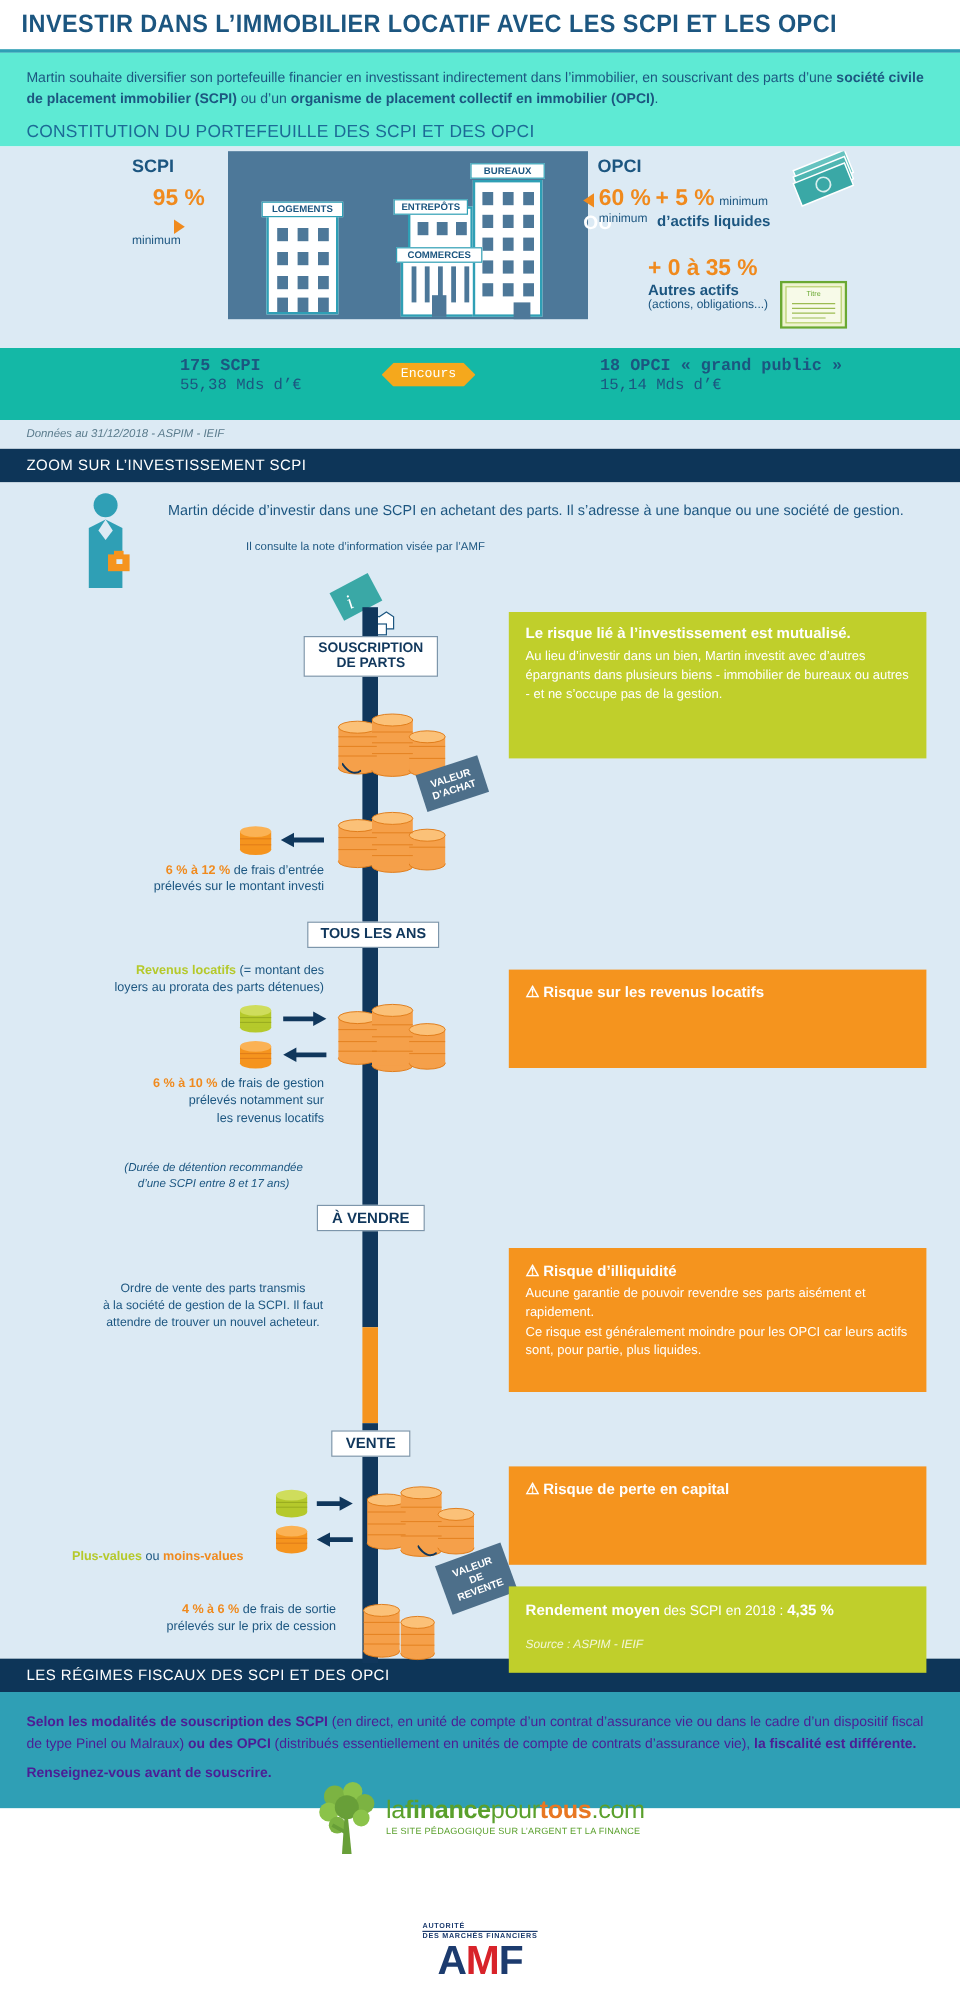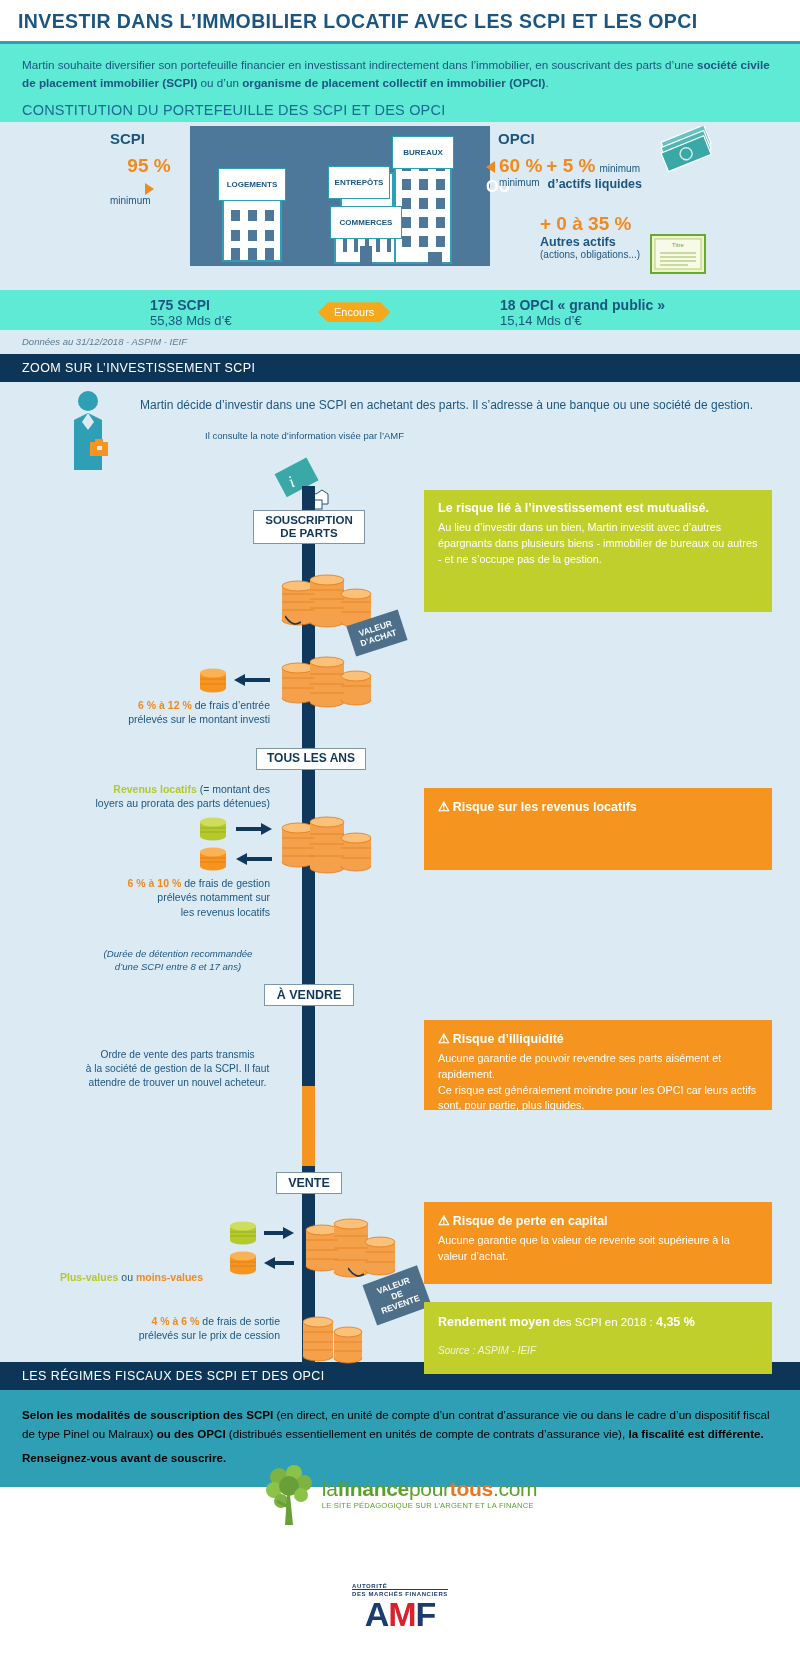--- a/index.html
+++ b/index.html
@@ -42,21 +42,21 @@
     background:#4d7899;
   }
   .ou {
     position:absolute; left:296px; top:52px; color:#fff;
     font-size:16px; font-weight:bold;
   }
   .bl { position:absolute; background:#fff; border:2px solid #2f9fb5; }
   .lbl {
     position:absolute; background:#fff; border:1.5px solid #2f9fb5;
     color:#1c5680; font-size:8px; font-weight:bold; text-align:center;
-    padding:11px 3px; white-space:nowrap; z-index:5;
+    padding:1px 3px; white-space:nowrap; z-index:5;
   }
   .win { position:absolute; background:#4d7899; }
 
   .scpi-side { position:absolute; left:110px; top:8px; width:78px; }
   .opci-side { position:absolute; left:498px; top:8px; width:210px; }
   .side-title { color:#1c5680; font-size:15px; font-weight:bold; }
   .pct-big { color:#f08a1d; font-size:19px; font-weight:bold; }
   .pct-small { color:#1c5680; font-size:10px; }
   .pct-line2 { color:#1c5680; font-size:12.5px; font-weight:bold; }
   .tri-right {
@@ -65,21 +65,21 @@
     display:inline-block;
   }
   .tri-left {
     width:0;height:0;border-top:6px solid transparent;
     border-bottom:6px solid transparent;border-right:9px solid #f08a1d;
     display:inline-block;
   }
 
   
   .stats-band {
-    background:#5eead4; height:40px; position:relative;
+    background:#14b8a6; height:60px; position:relative;font-family:Liberation Mono, monospace;
   }
   .stat { position:absolute; color:#1c5680; }
   .stat .ttl { font-size:14px; font-weight:bold; }
   .stat .val { font-size:13px; }
   .encours {
     position:absolute; left:318px; top:12px;
     background:#f5a81c; color:#fff; font-size:11px;
     padding:4px 16px; text-align:center;
     clip-path: polygon(0 50%, 10px 0, calc(100% - 10px) 0, 100% 50%, calc(100% - 10px) 100%, 10px 100%);
   }
@@ -137,21 +137,21 @@
   .risk-src { font-size:10px; font-style:italic; color:#f2f6d6; margin-top:16px;}
   .warn { font-size:13px; margin-right:3px; }
 
   .tag {
     position:absolute; background:#4d6f8a; color:#fff;
     font-size:8.5px; font-weight:bold; text-align:center;
     padding:6px 5px; line-height:1.2;
   }
 
   
-  .teal-band { background:#2f9fb5; padding:15px 22px 20px 22px; color:#000000; }
+  .teal-band { background:#2f9fb5; padding:15px 22px 20px 22px; color:#4c1d95; }
   .teal-band p { font-size:11.6px; line-height:1.65; }
   .teal-band b { font-weight:bold; }
 
   
   .footer {
     background:#fff; height:118px; display:flex;
     align-items:center; justify-content:center; gap:56px;flex-direction:column;
   }
   .lfp { display:flex; align-items:center; gap:7px; }
   .lfp-txt .l1 { font-size:21px; color:#5aa02c; letter-spacing:-0.3px; }
@@ -482,31 +482,30 @@
     </div>
 
     <div class="milestone" style="left:264px; top:602px; width:90px; font-size:12.5px;">À VENDRE</div>
 
     <div class="note-center" style="left:70px; top:666px; width:215px; font-style:normal; font-size:10.2px;">
       <span>Ordre de vente des parts transmis</span><br>
       <span>à la société de gestion de la SCPI. Il faut</span><br>
       <span>attendre de trouver un nouvel acheteur.</span>
     </div>
 
-    <div class="risk-box risk-orange" style="left:424px; top:638px; width:348px; height:90px;">
+    <div class="risk-box risk-orange" style="left:424px; top:638px; width:348px; height:120px;">
       <div class="risk-title"><span class="warn">⚠</span><span>Risque d’illiquidité</span></div>
       <div class="risk-body" style="white-space:pre-line;">Aucune garantie de pouvoir revendre ses parts aisément et rapidement.
 Ce risque est généralement moindre pour les OPCI car leurs actifs sont, pour partie, plus liquides.</div>
     </div>
 
     <div class="milestone" style="left:276px; top:790px; width:66px; font-size:12.5px;">VENTE</div>
 
     <div class="risk-box risk-orange" style="left:424px; top:820px; width:348px; height:82px;">
       <div class="risk-title"><span class="warn">⚠</span><span>Risque de perte en capital</span></div>
-      <div class="risk-body">Aucune garantie que la valeur de revente soit supérieure à la valeur d’achat.</div>
     </div>
 
     <svg width="34" height="26" style="position:absolute; left:226px; top:838px;">
       <ellipse cx="17" cy="20" rx="13" ry="4.5" fill="#b5c92b"></ellipse>
       <rect x="4" y="6" width="26" height="14" fill="#b5c92b"></rect>
       <ellipse cx="17" cy="6" rx="13" ry="4.5" fill="#cfdd5c"></ellipse>
       <line x1="4" y1="12" x2="30" y2="12" stroke="#97a91f" stroke-width="0.8"></line>
       <line x1="4" y1="16" x2="30" y2="16" stroke="#97a91f" stroke-width="0.8"></line>
     </svg>
     <svg width="34" height="18" style="position:absolute; left:262px; top:842px;">

